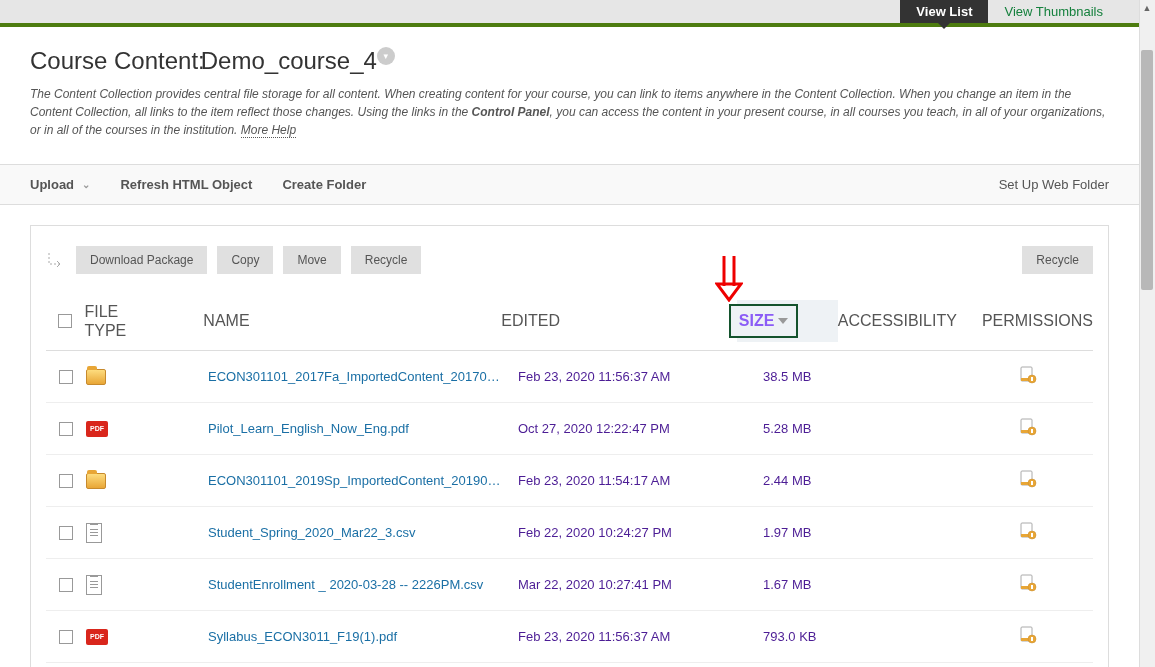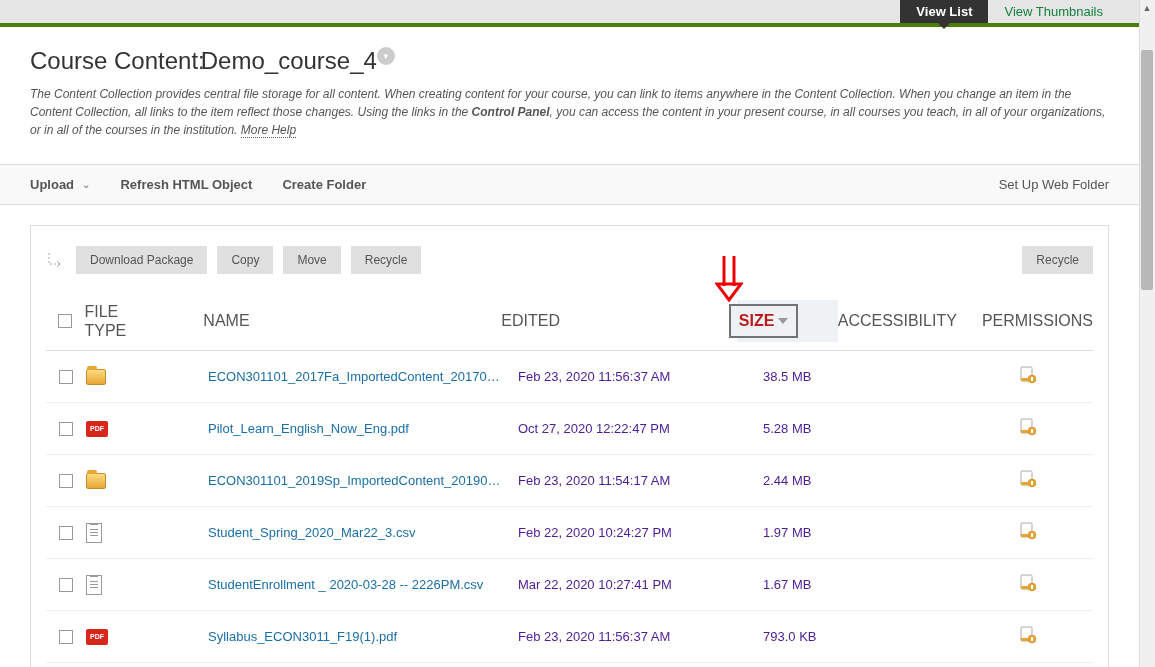--- a/index.html
+++ b/index.html
@@ -165,28 +165,28 @@
     font-size: 16px;
   }
   .col-check { width: 40px; display: flex; justify-content: center; }
   .col-filetype { width: 80px; }
   .col-name { width: 310px; margin-left: 42px; }
   .col-edited { width: 245px; }
   .col-size { width: 105px; }
   .col-acc { width: 150px; }
   .col-perm { flex: 1; }
   .size-header-box {
-    border: 2px solid #737373;
+    border: 2px solid #14532d;
     background: #eef2f5;
     padding: 6px 8px;
     display: inline-flex;
     align-items: center;
     gap: 4px;
     font-weight: bold;
-    color: #b91c1c;
+    color: #8b5cf6;
     margin: -6px -8px;
   }
   .size-header-wrap {
     background: #eef2f5;
     margin: -10px 0;
     padding: 10px 0;
     width: 105px;
   }
   .sort-triangle {
     width: 0; height: 0;

